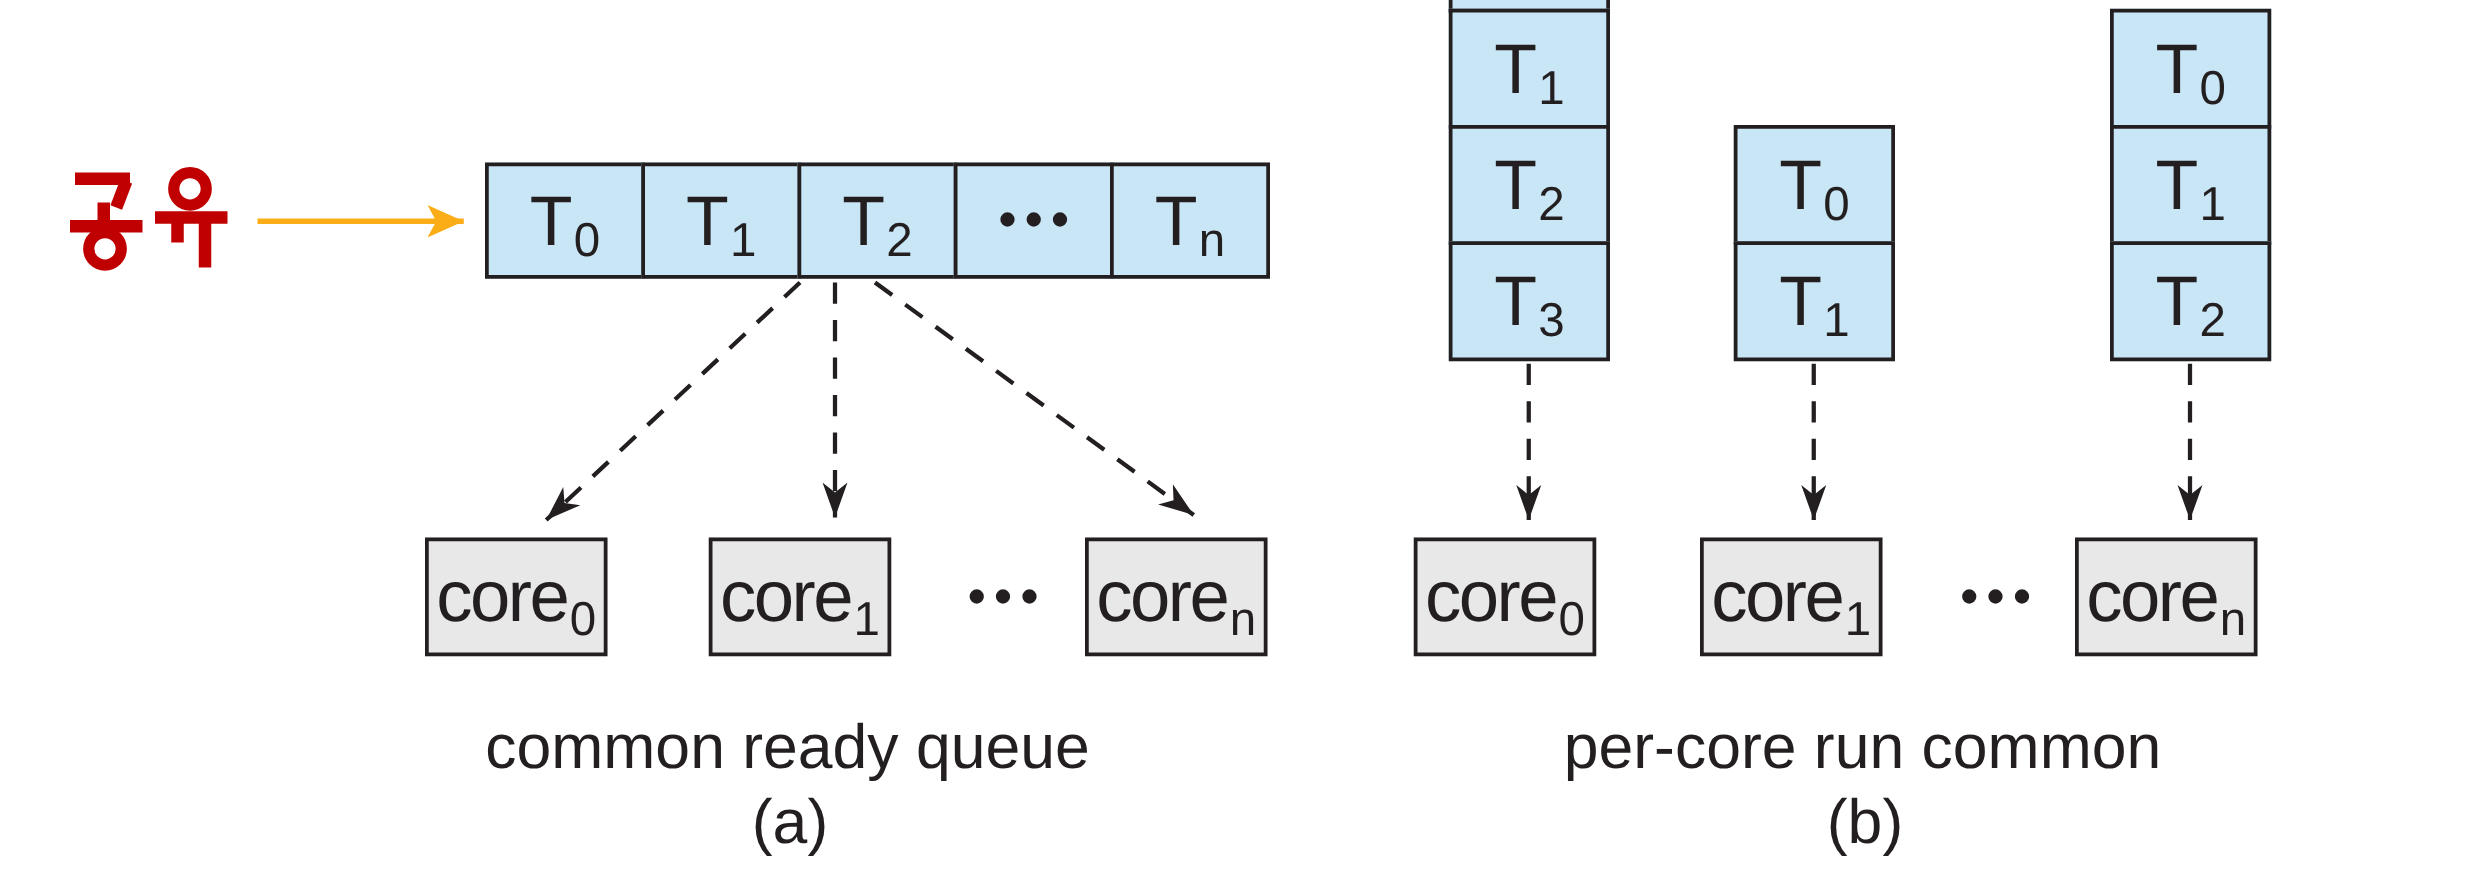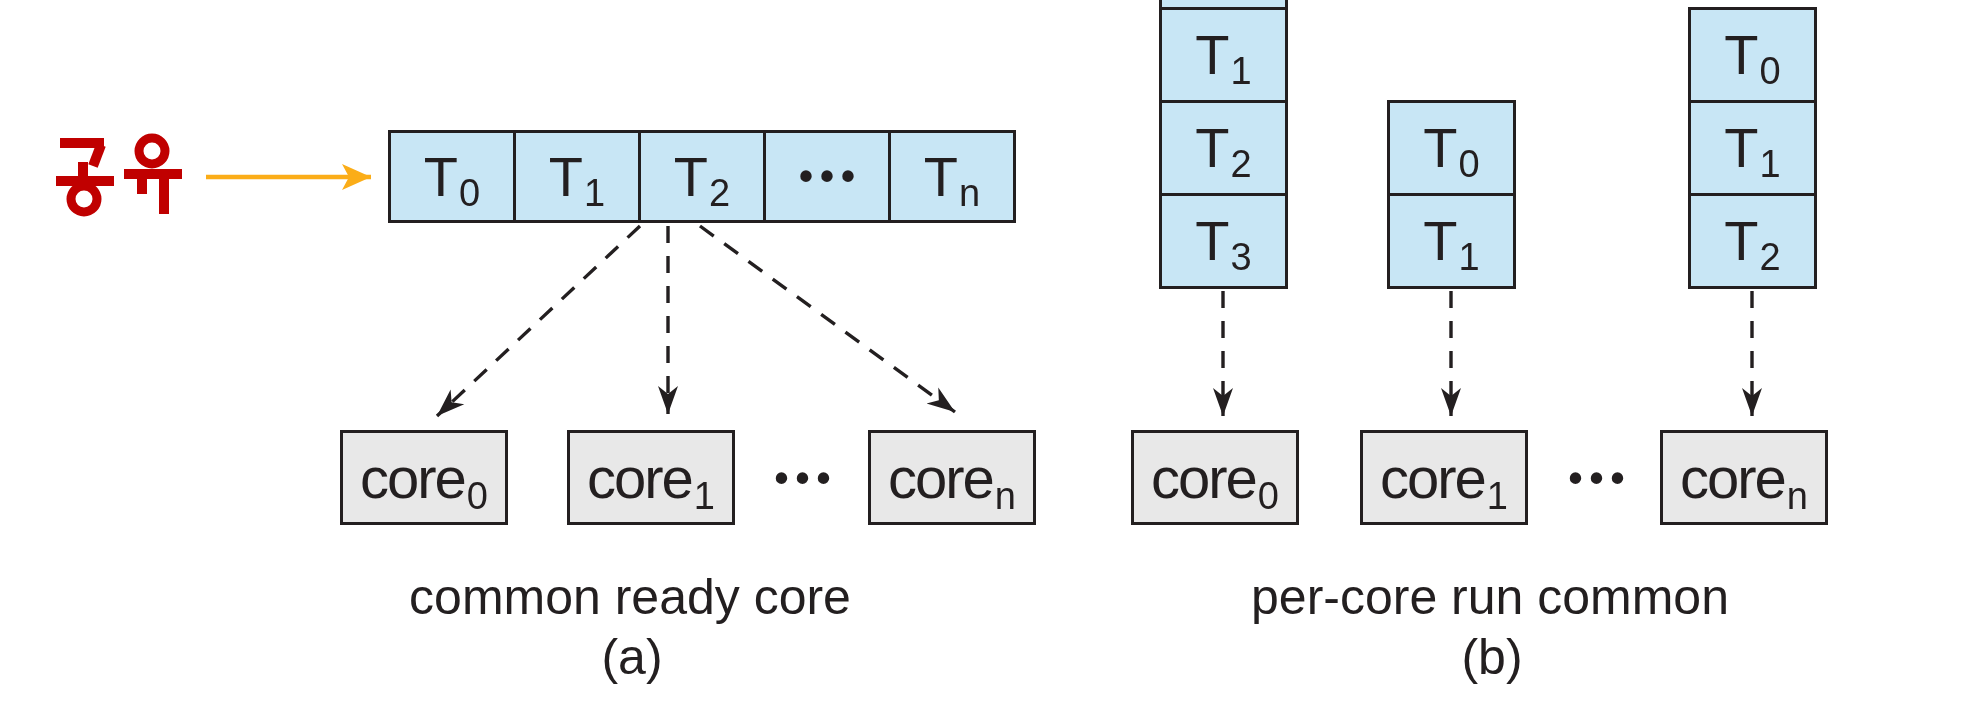--- a/index.html
+++ b/index.html
@@ -26,21 +26,21 @@
     height:96px;background:#C8E6F5;border:3px solid #231F20;box-sizing:border-box;
     margin-top:-3px;display:flex;align-items:center;justify-content:center;
   }
   .scell.first{margin-top:0;}
   .sliver{
     height:10px;background:#C8E6F5;border:3px solid #231F20;border-top:none;
     box-sizing:border-box;
   }
 
   .core{
-    position:absolute;width:168px;height:95px;background:#E8E8E8;
+    position:absolute;width:146px;height:95px;background:#E8E8E8;
     border:3px solid #231F20;box-sizing:border-box;
     display:flex;align-items:center;justify-content:center;
   }
   .clabel{font-size:58px;line-height:1;letter-spacing:-2px;}
   .csub{font-size:38px;line-height:1;display:inline-block;transform:translateY(18px);margin-left:2px;}
 
   .hdots{
     position:absolute;font-size:40px;font-weight:700;letter-spacing:7px;
     transform:translate(-50%,-50%);white-space:nowrap;
   }
@@ -122,21 +122,21 @@
 <div class="core" style="left:567px;top:430px;">
   <span class="clabel">core</span>
     <span class="csub">1</span>
 </div>
 <div class="hdots" style="left:806px;top:478px;">•••</div>
 <div class="core" style="left:868px;top:430px;">
   <span class="clabel">core</span>
     <span class="csub">n</span>
 </div>
 
-<div class="caption" style="left:630px;top:572px;">common ready core</div>
+<div class="caption" style="left:630px;top:572px;">common ready queue</div>
 <div class="caption" style="left:632px;top:632px;">(a)</div>
 
 <div class="stack" style="left:1159px;top:0;">
   <div class="sliver"></div>
   <div class="scell">
     <span class="tlabel">T</span>
       <span class="tsub">1</span>
   </div>
   <div class="scell">
     <span class="tlabel">T</span>

